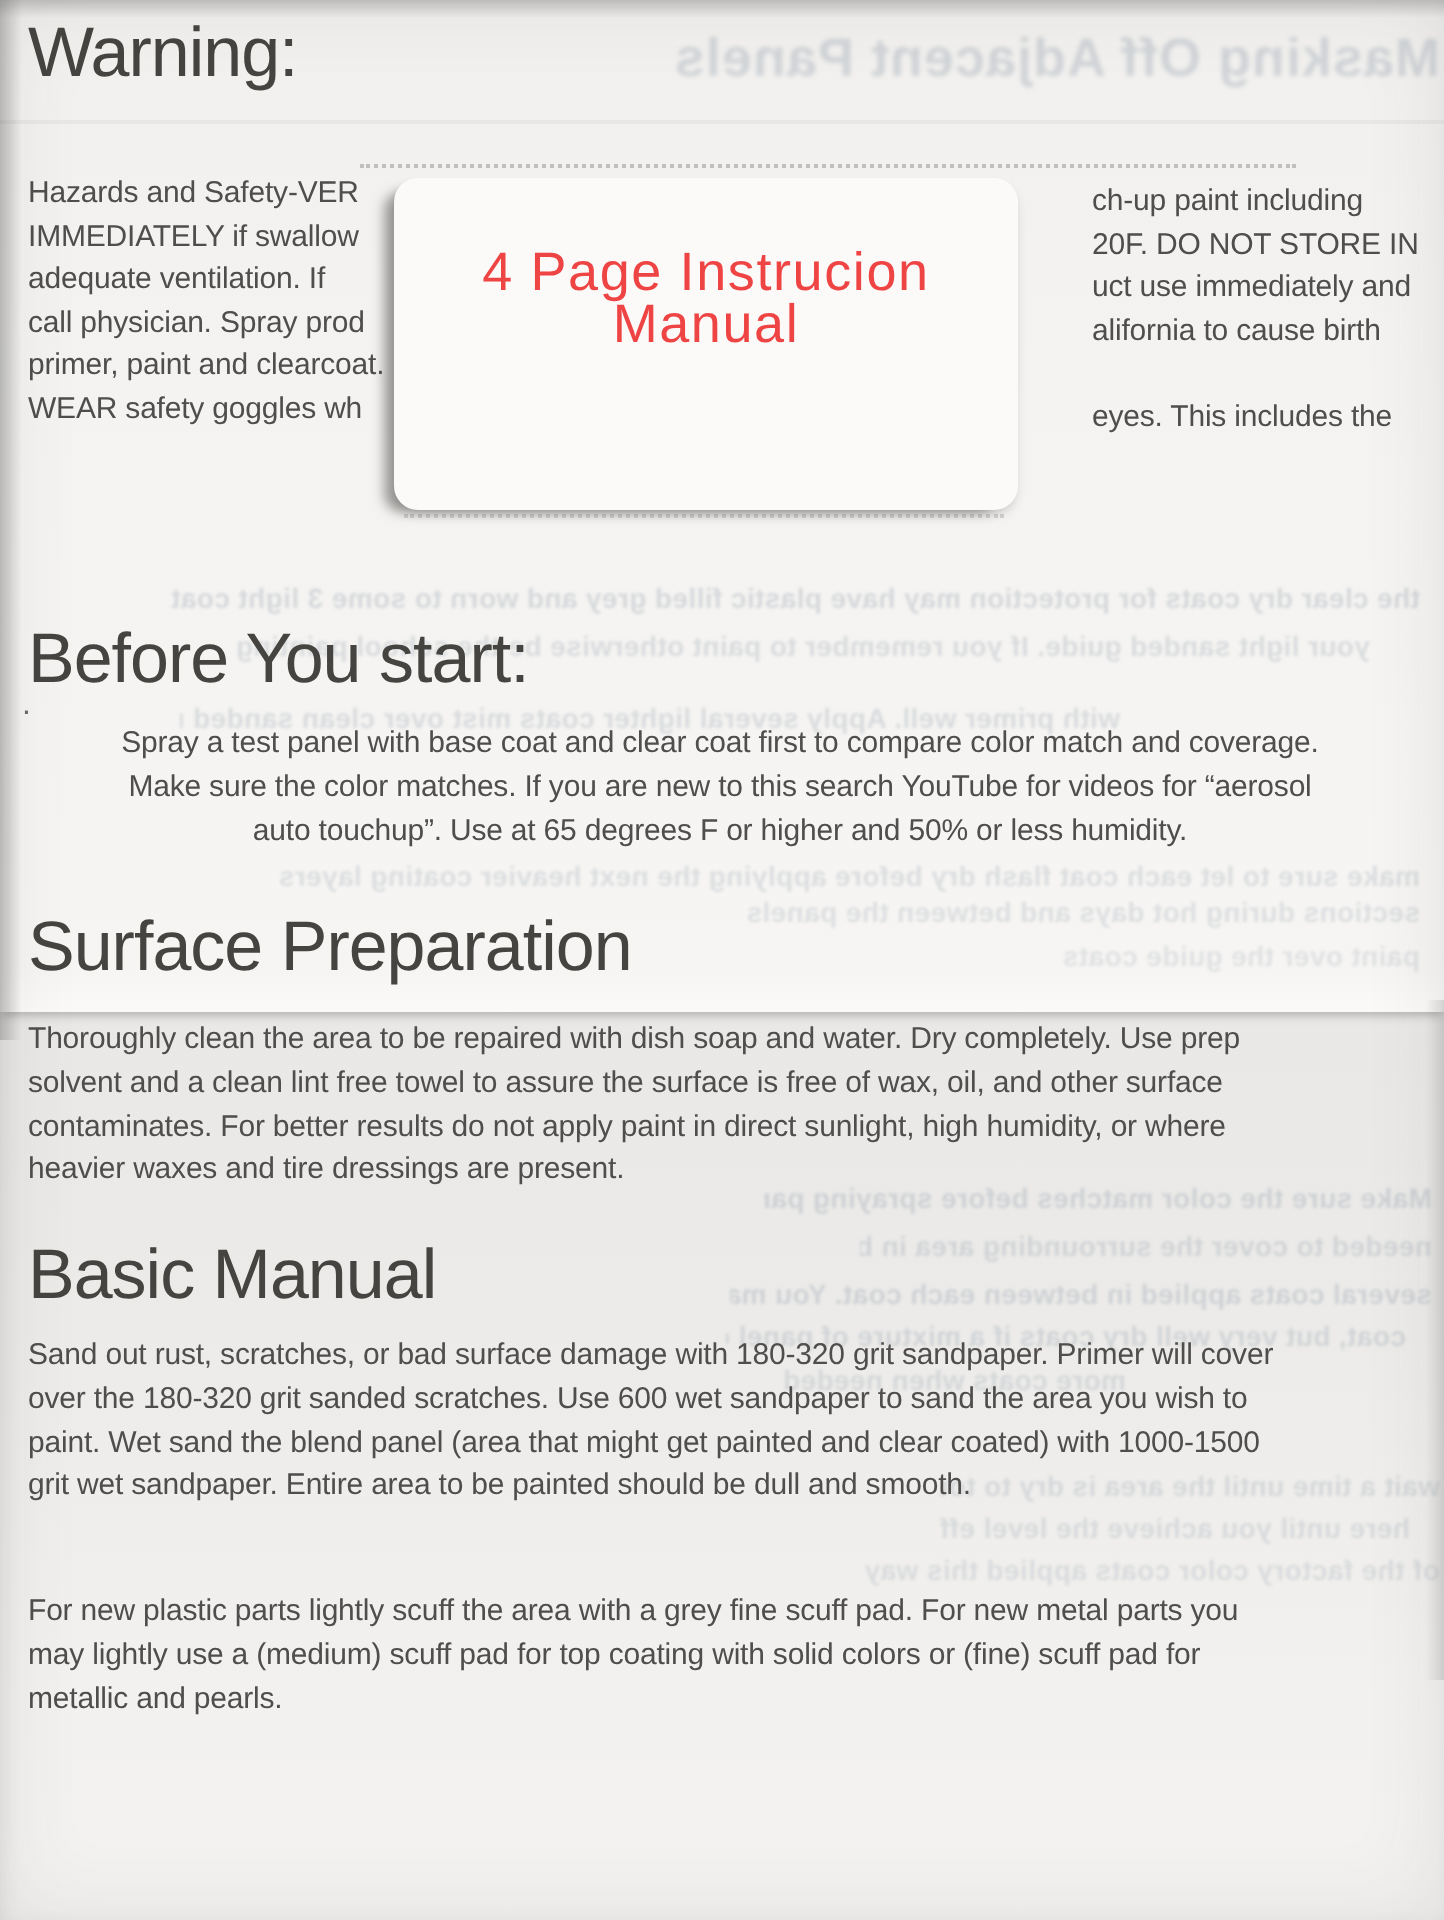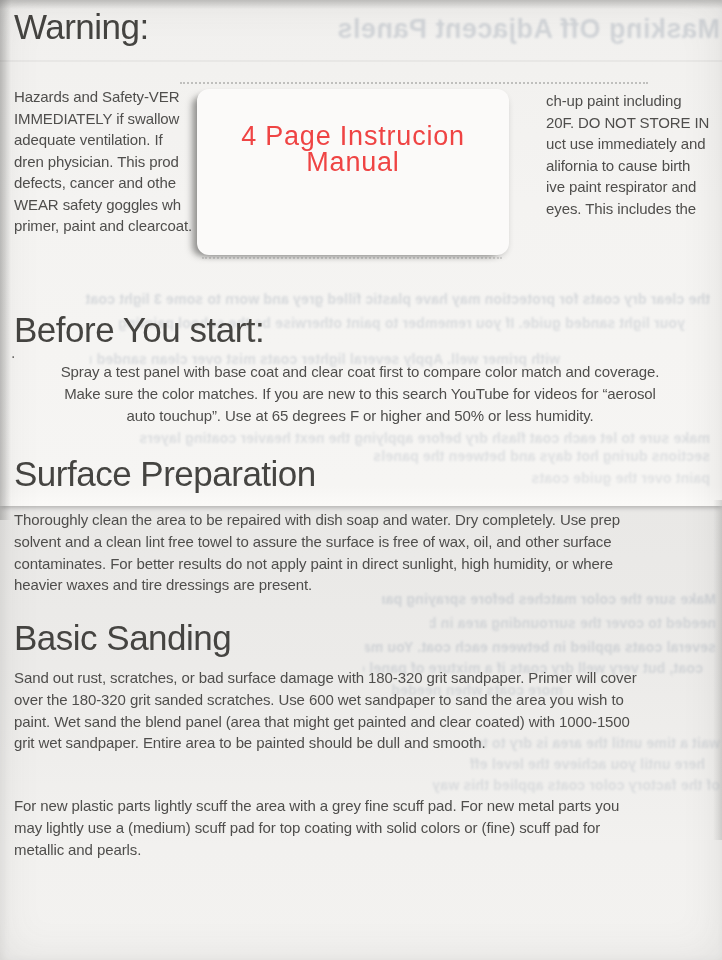--- a/index.html
+++ b/index.html
@@ -116,24 +116,23 @@
       <span class="ghost" style="left: 470px; top: 736px; width: 250px; font-size: 14px; opacity: 0.45;">wait a time until the area is dry to touch</span>
       <span class="ghost" style="left: 470px; top: 757px; width: 235px; font-size: 14px; opacity: 0.42;">here until you achieve the level effect</span>
       <span class="ghost" style="left: 430px; top: 778px; width: 290px; font-size: 14px; opacity: 0.4;">of the factory color coats applied this way</span>
     </div>
 
   <h1 class="h h-warning">Warning:</h1>
   <div class="warning-body">
       <div class="wrow"><span class="frag-left">Hazards and Safety-VER</span><span class="frag-right">ch-up paint including</span></div>
       <div class="wrow"><span class="frag-left">IMMEDIATELY if swallow</span><span class="frag-right">20F. DO NOT STORE IN</span></div>
       <div class="wrow"><span class="frag-left">adequate ventilation. If</span><span class="frag-right">uct use immediately and</span></div>
-      <div class="wrow"><span class="frag-left">dren physician. This prod</span><span class="frag-right">alifornia to cause birth</span></div>
-      <div class="wrow"><span class="frag-left">defects, cancer and othe</span><span class="frag-right">ive paint respirator and</span></div>
+      <div class="wrow"><span class="frag-left">call physician. Spray prod</span><span class="frag-right">alifornia to cause birth</span></div>
+      <div class="wrow"><span class="frag-left">primer, paint and clearcoat.</span></div>
       <div class="wrow"><span class="frag-left">WEAR safety goggles wh</span><span class="frag-right">eyes. This includes the</span></div>
-      <div class="wrow"><span class="frag-left">primer, paint and clearcoat.</span></div>
     </div>
 
   <div class="perf"></div>
   <div class="perf-bottom"></div>
   <div class="sticker">
     <div class="sticker-line l1">4 Page Instrucion</div>
     <div class="sticker-line l2">Manual</div>
   </div>
 
   <h1 class="h h-before">Before You start:</h1>
@@ -145,21 +144,21 @@
     </div>
 
   <h1 class="h h-surface">Surface Preparation</h1>
   <div class="para p-surface">
       <div class="tline">Thoroughly clean the area to be repaired with dish soap and water.  Dry completely. Use prep</div>
       <div class="tline">solvent and a clean lint free towel to assure the surface is free of wax, oil, and other surface</div>
       <div class="tline">contaminates. For better results do not apply paint in direct sunlight, high humidity, or where</div>
       <div class="tline">heavier waxes and tire dressings are present.</div>
     </div>
 
-  <h1 class="h h-basic">Basic Sanding</h1>
+  <h1 class="h h-basic">Basic Manual</h1>
   <div class="para p-basic1">
       <div class="tline">Sand out rust, scratches, or bad surface damage with 180-320 grit sandpaper. Primer will cover</div>
       <div class="tline">over the 180-320 grit sanded scratches. Use 600 wet sandpaper to sand the area you wish to</div>
       <div class="tline">paint. Wet sand the blend panel (area that might get painted and clear coated) with 1000-1500</div>
       <div class="tline">grit wet sandpaper. Entire area to be painted should be dull and smooth.</div>
     </div>
   <div class="para p-basic2">
       <div class="tline">For new plastic parts lightly scuff the area with a grey fine scuff pad. For new metal parts you</div>
       <div class="tline">may lightly use a (medium) scuff pad for top coating with solid colors or (fine) scuff pad for</div>
       <div class="tline">metallic and pearls.</div>

